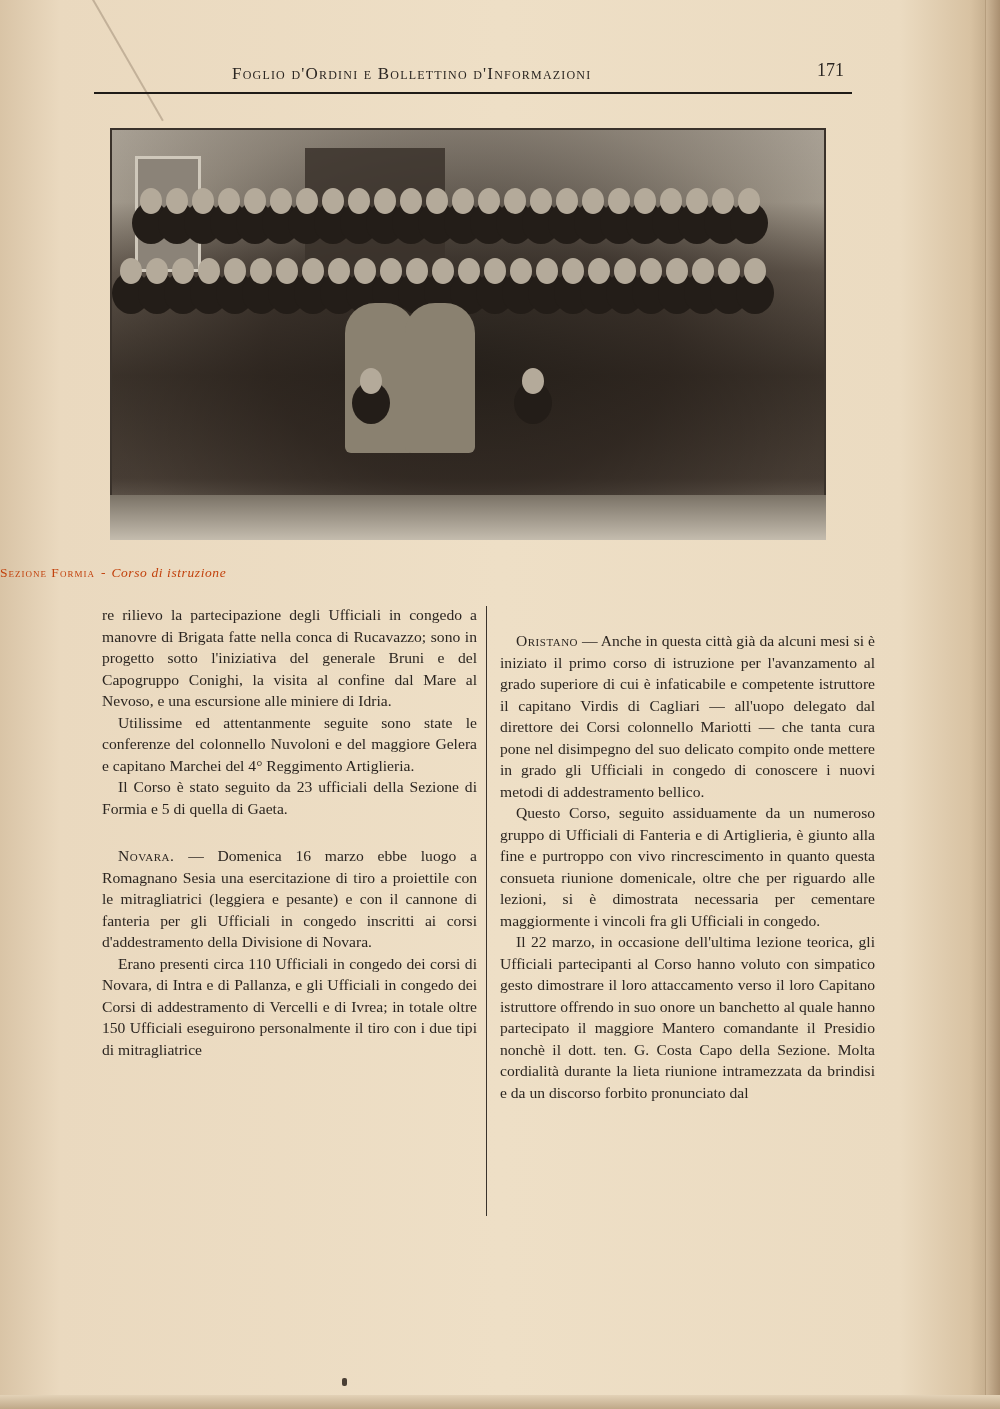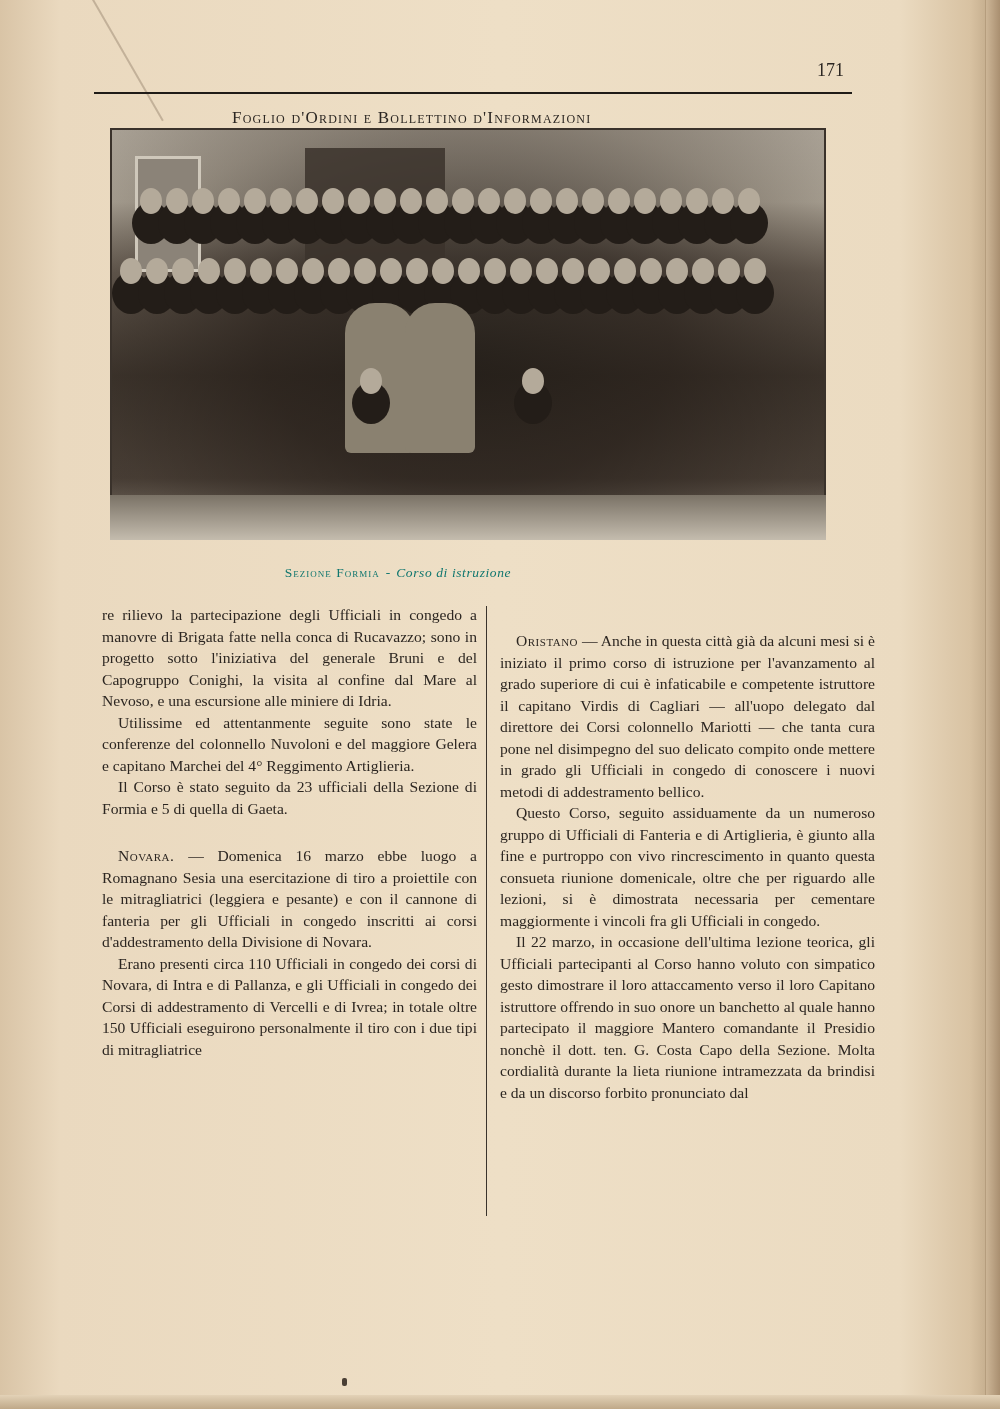--- a/index.html
+++ b/index.html
@@ -3,34 +3,34 @@
 <meta charset="utf-8">
 <style>
   html,body{margin:0;padding:0;}
   body{width:1000px;height:1409px;position:relative;overflow:hidden;
     background:linear-gradient(90deg,#d9c4a6 0%,#ead9bf 6%,#eedfc6 50%,#ebdbc1 90%,#d8c2a2 97%,#b79f7f 100%);
     font-family:"Liberation Serif","DejaVu Serif",serif;color:#2a2520;}
   .crease{position:absolute;left:92px;top:0;width:2px;height:140px;background:rgba(120,100,80,.35);transform:rotate(-30deg);transform-origin:top left;}
   .edge{position:absolute;right:0;top:0;width:14px;height:1409px;background:linear-gradient(90deg,#cdb697,#a98f70);border-left:1px solid #b59d7d;}
   .bottom-shade{position:absolute;left:0;bottom:0;width:1000px;height:14px;background:linear-gradient(180deg,#e3d2b7,#bfa888);}
   .header{position:absolute;left:94px;top:58px;width:758px;height:34px;border-bottom:2px solid #1f1b17;}
-  .header-title{position:absolute;left:138px;top:6px;font-size:17px;letter-spacing:1.2px;font-variant:small-caps;color:#2b2622;margin-top:44px;}
+  .header-title{position:absolute;left:138px;top:6px;font-size:17px;letter-spacing:1.2px;font-variant:small-caps;color:#2b2622;}
   .page-num{position:absolute;right:8px;top:2px;font-size:18px;color:#2b2622;}
   .photo{position:absolute;left:110px;top:128px;width:716px;height:412px;
     background:
       radial-gradient(ellipse at 50% 55%,rgba(30,25,20,.75) 0%,rgba(40,32,26,.7) 40%,rgba(60,50,40,.3) 75%,rgba(0,0,0,0) 100%),
       linear-gradient(180deg,#a9a195 0%,#b8b0a2 18%,#6c6258 35%,#3b332c 60%,#4a4038 85%,#9a9185 100%);
     box-shadow:inset 0 0 0 2px #3a322b;}
   .photo .cabinet{position:absolute;left:195px;top:20px;width:140px;height:150px;background:#3b322b;opacity:.85;}
   .photo .window{position:absolute;left:25px;top:28px;width:60px;height:110px;background:#8b8378;border:3px solid #cfc8bb;}
   .photo .floor{position:absolute;left:0;bottom:0;width:716px;height:45px;background:linear-gradient(180deg,#7a7266,#c4bcae);}
   .photo .row{position:absolute;display:flex;gap:4px;}
   .photo .head{width:22px;height:26px;border-radius:50%;background:#b4aa9a;box-shadow:0 22px 0 8px #231d18;}
   .photo .uniform{position:absolute;width:70px;height:150px;background:#8a8170;border-radius:30px 30px 6px 6px;}
-  .caption{position:absolute;left:0;top:565px;width:796px;text-align:center;font-size:13.5px;color:#0f766e;}
+  .caption{position:absolute;left:0;top:565px;width:796px;text-align:left;font-size:13.5px;color:#c2410c;}
   .caption .cap-sec{font-variant:small-caps;letter-spacing:1px;}
   .caption .cap-sep{margin:0 6px;}
   .caption .cap-title{font-style:italic;letter-spacing:.6px;}
   .watermark{position:absolute;left:95px;top:598px;font-family:"Liberation Sans",sans-serif;font-size:150px;font-weight:bold;color:rgba(255,255,255,.28);letter-spacing:10px;pointer-events:none;}
   .col{position:absolute;top:604px;width:375px;font-size:15.6px;line-height:21.5px;text-align:justify;color:#2c2621;font-family:Liberation Serif, serif;}
   .col-left{left:102px;}
   .col-right{left:500px;}
   .col-divider{position:absolute;left:486px;top:606px;width:1px;height:610px;background:#3a332c;}
   .col p{margin:0;text-indent:16px;}
   .col p.noindent{text-indent:0;}

